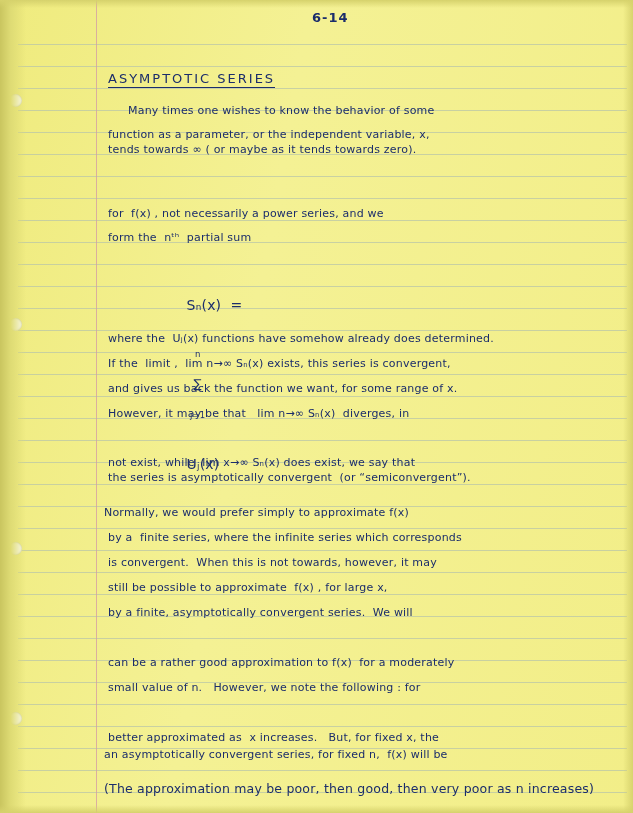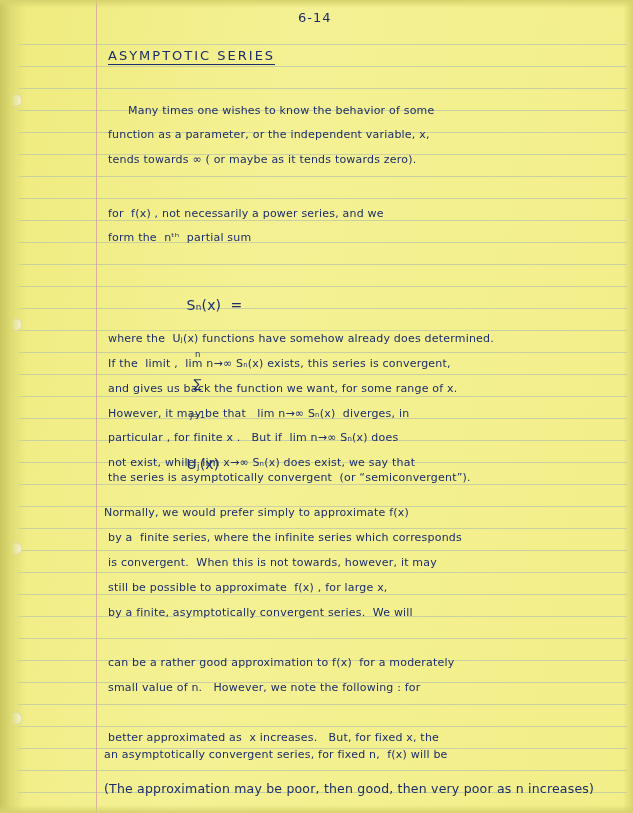--- a/index.html
+++ b/index.html
@@ -90,29 +90,30 @@
     color: #1b2d6b;
     font-size: 11px;
     letter-spacing: 0.2px;
     position: absolute;
     white-space: pre;
     transform-origin: left center;
   }
   .pageno {
     position: absolute;
     top: 10px;
-    left: 298px;
+    left: 312px;
     font-size: 13px;
     color: #1b2d6b;
     letter-spacing: 1px;
+    font-weight: bold;
   }
   .title {
     position: absolute;
     left: 108px;
-    top: 48px;
+    top: 71px;
     font-size: 13px;
     color: #1b2d6b;
     letter-spacing: 2px;
     border-bottom: 1px solid #1b2d6b;
     padding-bottom: 1px;
   }
   .body-line {
     left: 108px;
   }
   .indent1 { left: 128px; }
@@ -182,41 +183,40 @@
   <div class="hole" style="top:318px"></div>
   <div class="hole" style="top:542px"></div>
   <div class="hole" style="top:712px"></div>
 
   <div class="pageno">6-14</div>
 
   <div class="title">ASYMPTOTIC SERIES</div>
 
   <div class="hand indent1" style="top:104px">Many times one wishes to know the behavior of some</div>
   <div class="hand body-line" style="top:128px">function as a parameter, or the independent variable, x,</div>
-  <div class="hand body-line" style="top:153px">tends towards ∞ ( or maybe as it tends towards zero).</div>
+  <div class="hand body-line" style="top:143px">tends towards ∞ ( or maybe as it tends towards zero).</div>
   <div class="hand body-line" style="top:231px">form the  nᵗʰ  partial sum</div>
   <div class="hand body-line" style="top:207px">for  f(x) , not necessarily a power series, and we</div>
 
   <div class="hand eq-line" style="top:281px">
     <span>Sₙ(x)  =</span>
     <span style="display:inline-block;width:22px"></span>
     <span class="lim">
       <i>n</i>
       <b class="sum-sym">∑</b>
       <i>j=1</i>
     </span>
     <span style="display:inline-block;width:12px"></span>
     <span>Uⱼ(x)</span>
   </div>
 
   <div class="hand body-line" style="top:332px">where the  Uⱼ(x) functions have somehow already does determined.</div>
   <div class="hand body-line" style="top:357px">If the  limit ,  lim n→∞ Sₙ(x) exists, this series is convergent,</div>
   <div class="hand body-line" style="top:382px">and gives us back the function we want, for some range of x.</div>
   <div class="hand body-line" style="top:407px">However, it may be that   lim n→∞ Sₙ(x)  diverges, in</div>
-  <div class="hand body-line" style="top:431px">particular , for finite x .   But if  lim n→∞ Sₙ(x) does</div>
   <div class="hand body-line" style="top:456px">not exist, while  lim x→∞ Sₙ(x) does exist, we say that</div>
   <div class="hand body-line" style="top:471px">the series is asymptotically convergent  (or “semiconvergent”).</div>
   <div class="hand" style="left:104px;top:506px">Normally, we would prefer simply to approximate f(x)</div>
   <div class="hand body-line" style="top:531px">by a  finite series, where the infinite series which corresponds</div>
   <div class="hand body-line" style="top:556px">is convergent.  When this is not towards, however, it may</div>
   <div class="hand body-line" style="top:581px">still be possible to approximate  f(x) , for large x,</div>
   <div class="hand body-line" style="top:606px">by a finite, asymptotically convergent series.  We will</div>
   <div class="hand body-line" style="top:656px">can be a rather good approximation to f(x)  for a moderately</div>
   <div class="hand body-line" style="top:681px">small value of n.   However, we note the following : for</div>
   <div class="hand" style="left:104px;top:748px">an asymptotically convergent series, for fixed n,  f(x) will be</div>

